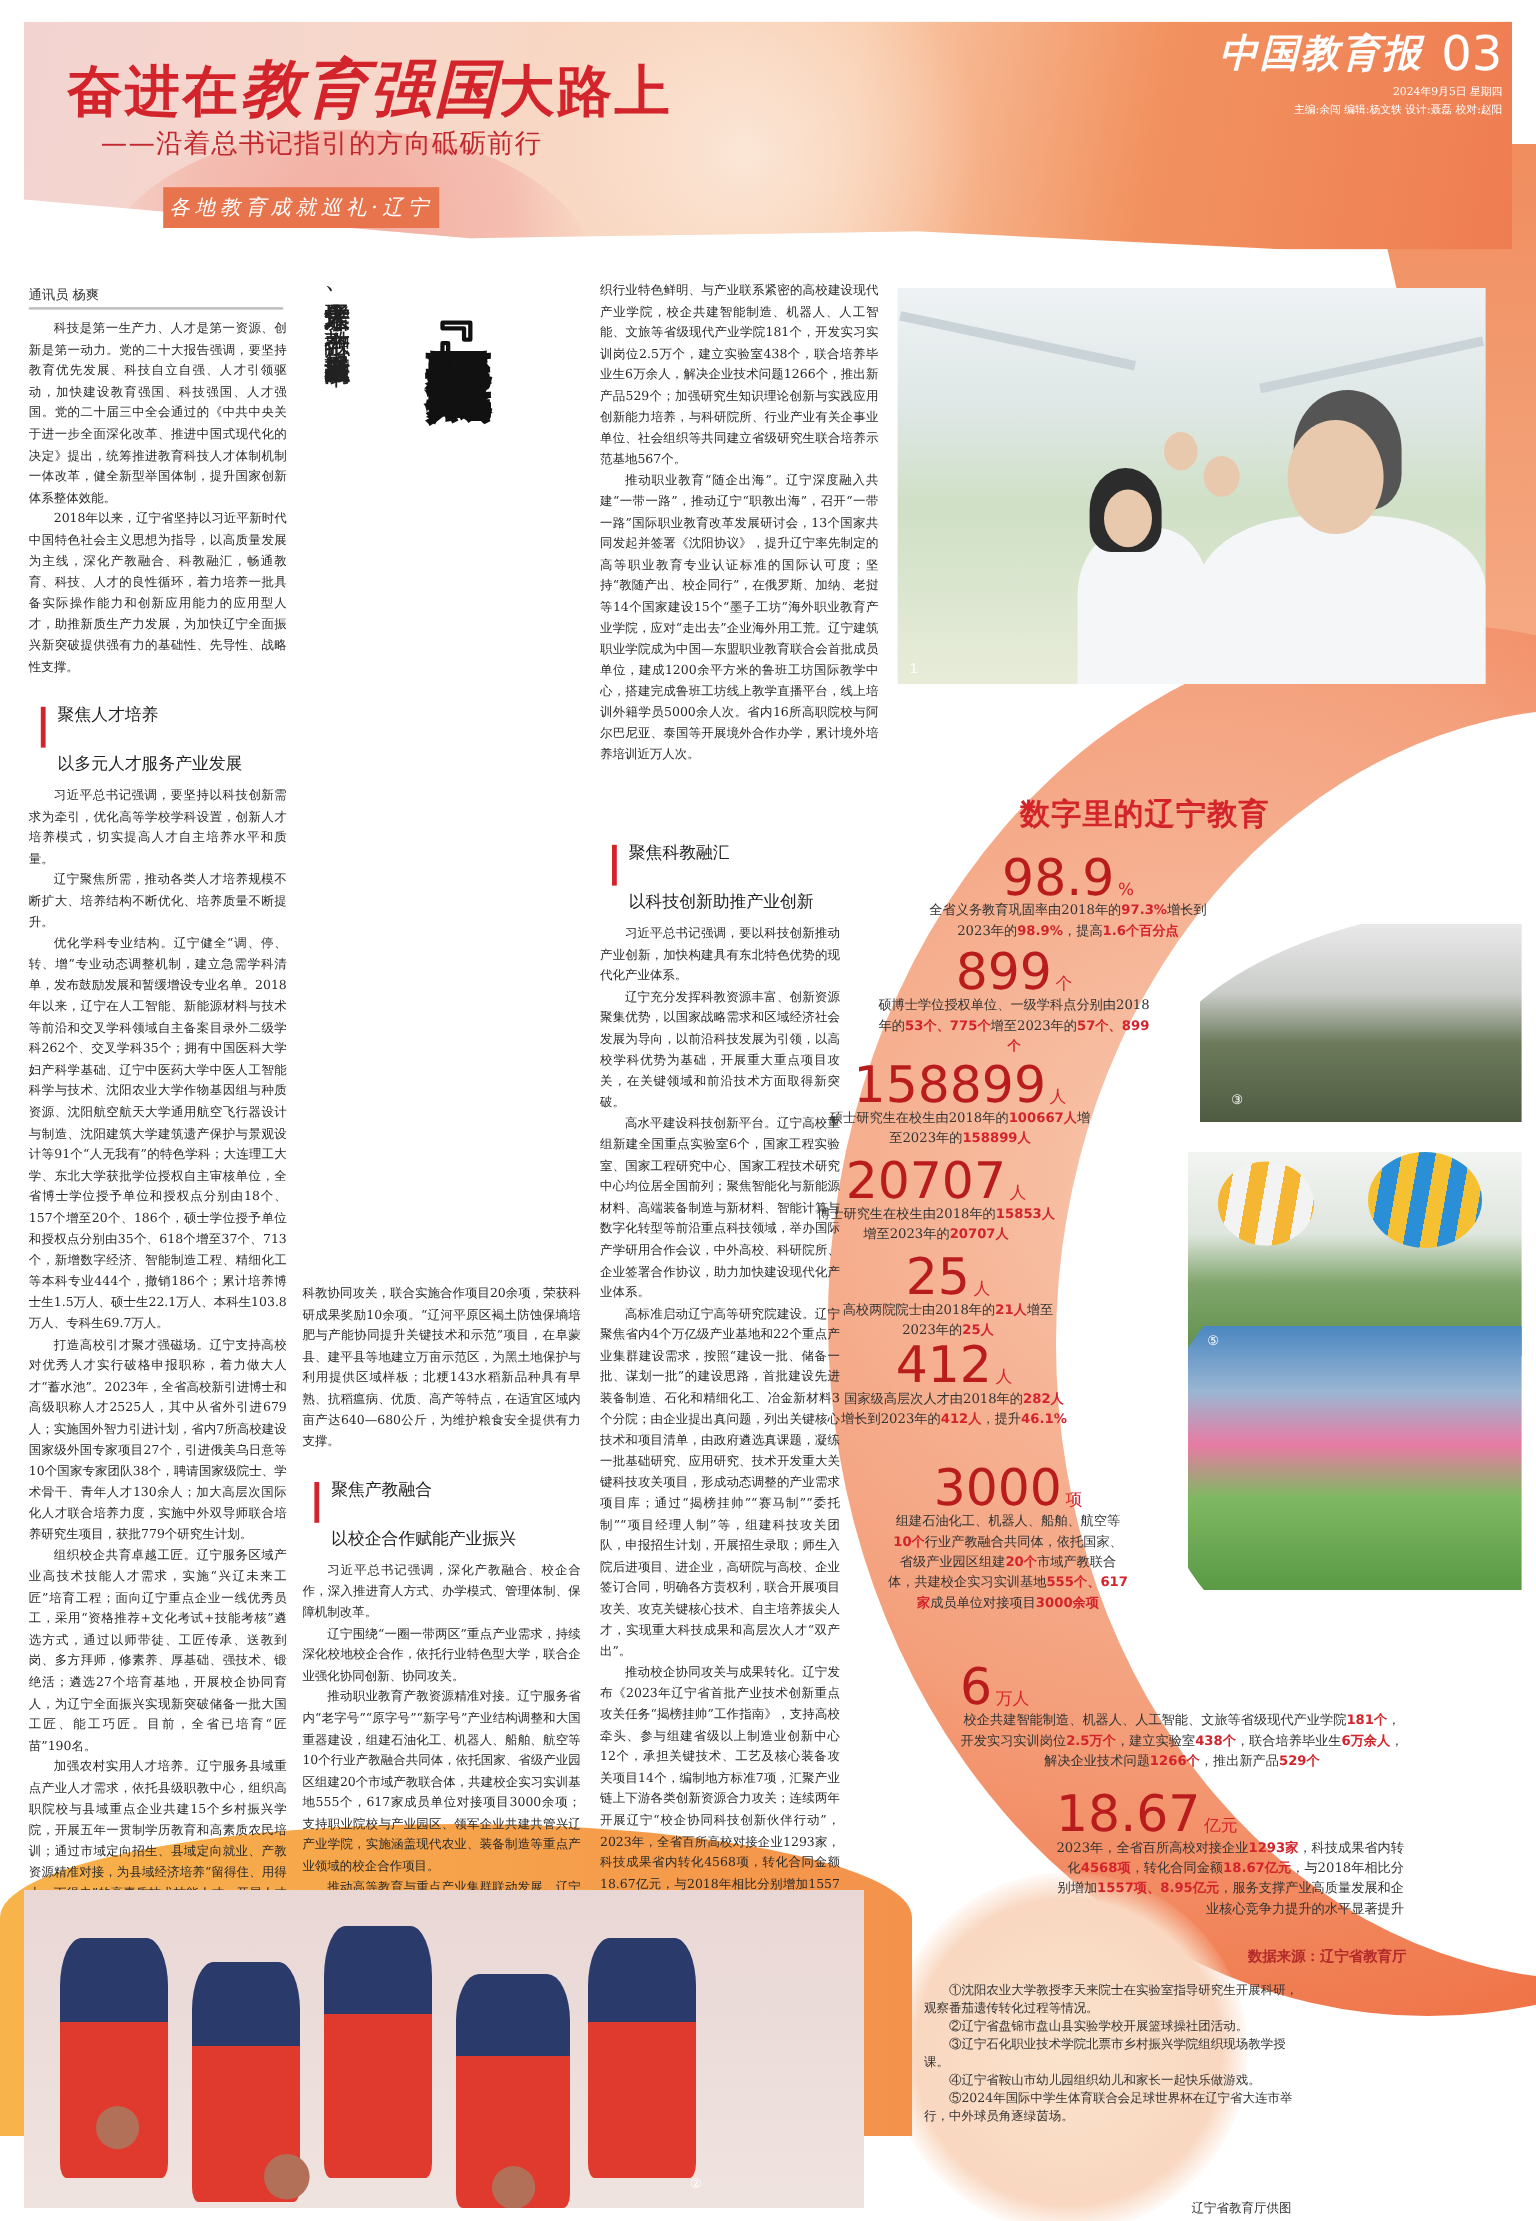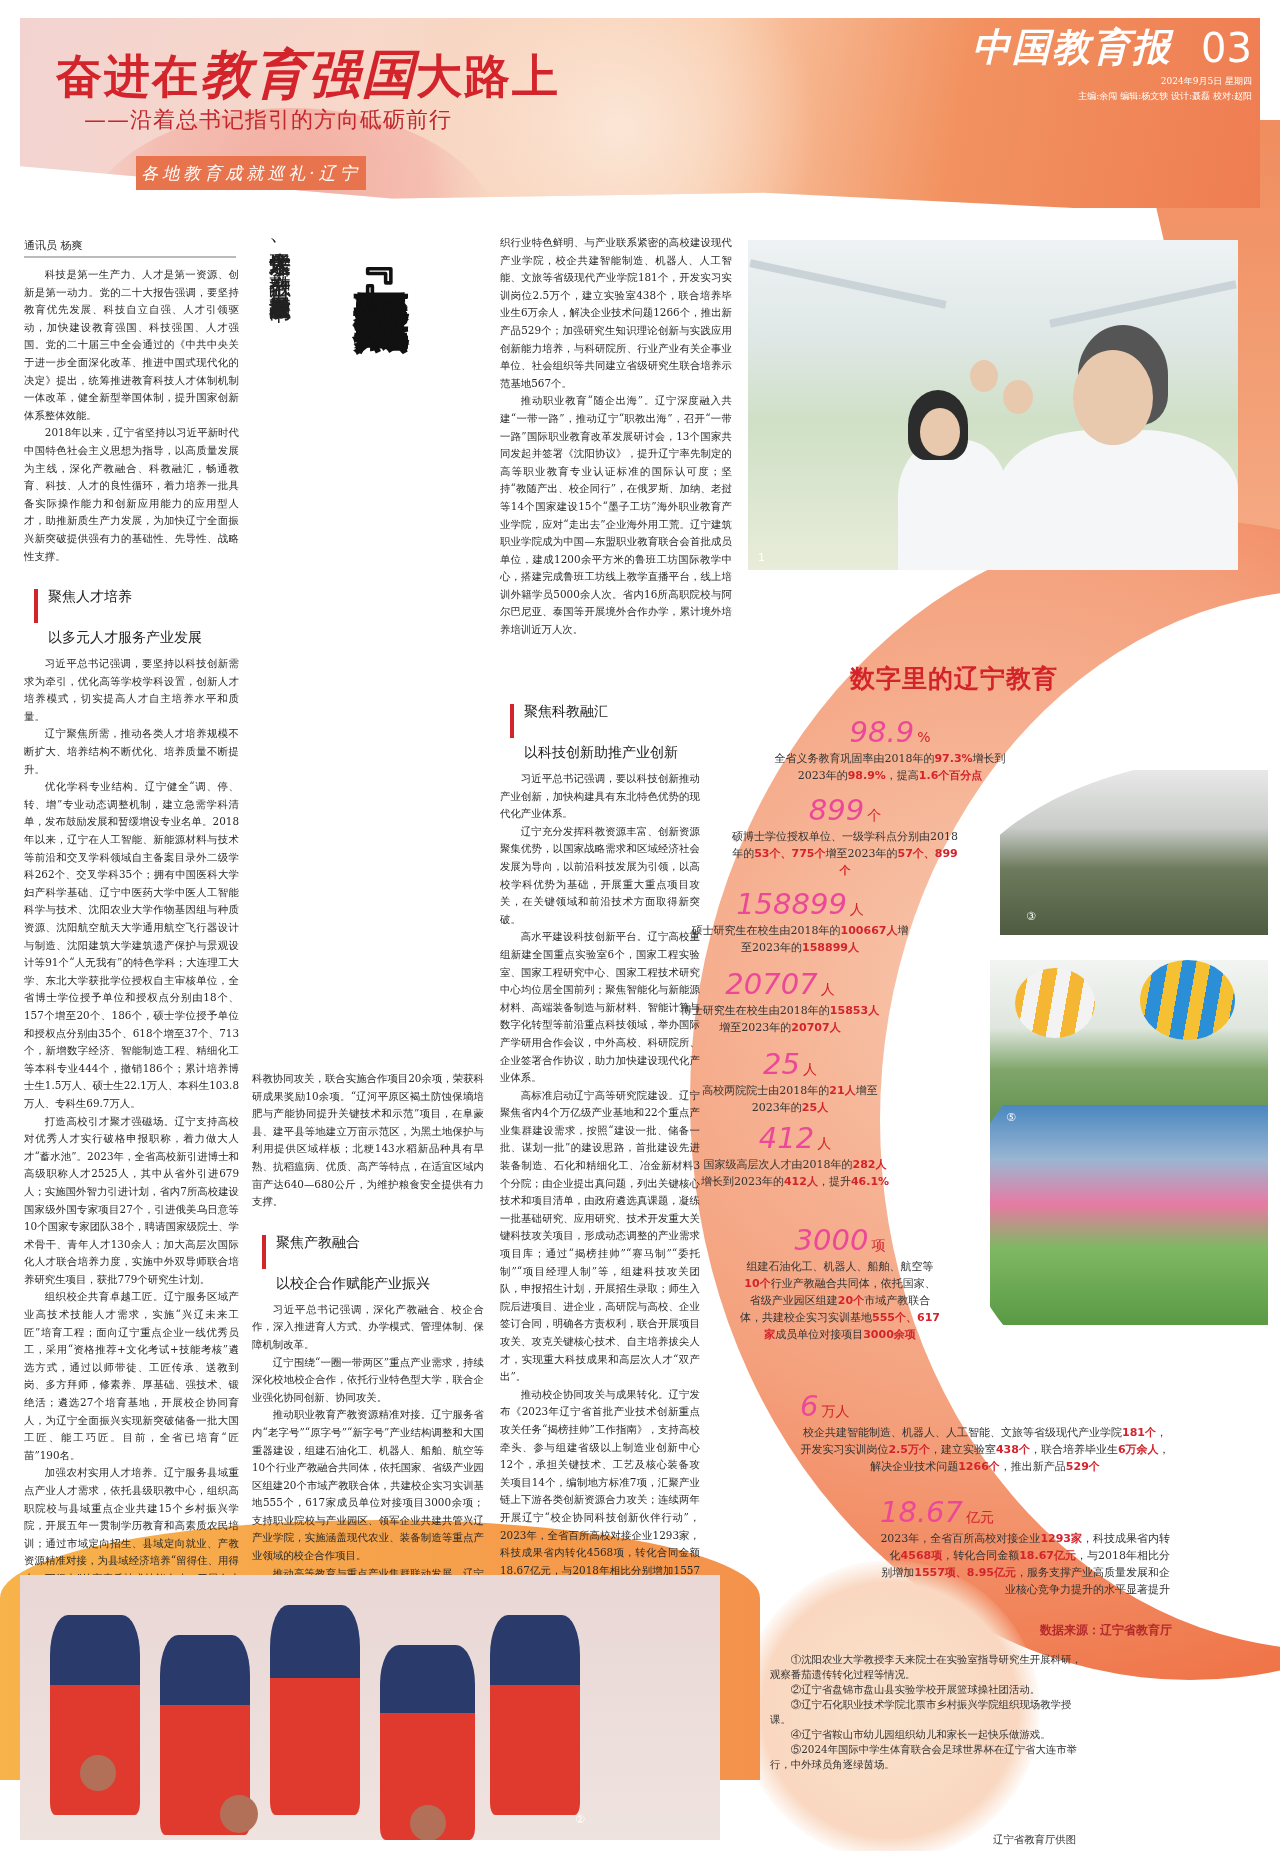--- a/index.html
+++ b/index.html
@@ -26,22 +26,22 @@
   .sub-title {
     position: absolute; left: 84px; top: 105px; font-family: "DejaVu Sans", sans-serif;
     font-size: 22px; color: #c2272d; letter-spacing: 1px; white-space: nowrap;
   }
   .series-tag {
     position: absolute; left: 136px; top: 156px; width: 230px; height: 34px; background: #e8744d;
     color: #fff; font-size: 17px; font-family: "DejaVu Serif", serif; font-style: italic;
     line-height: 34px; text-align: center; letter-spacing: 4px;
   }
   .masthead { position: absolute; right: 28px; top: 22px; text-align: right; color: #fff; }
-  .masthead .paper-name { font-family: "DejaVu Serif", serif; font-style: italic; font-weight: bold; font-size: 38px; letter-spacing: 2px; vertical-align: middle; }
-  .masthead .page-no { font-family: "DejaVu Sans", sans-serif; font-size: 40px; margin-left: 24px; vertical-align: middle; }
+  .masthead .paper-name { font-family: "DejaVu Serif", serif; font-style: italic; font-weight: bold; font-size: 32px; letter-spacing: 2px; vertical-align: middle; }
+  .masthead .page-no { font-family: "DejaVu Sans", sans-serif; font-size: 40px; margin-left: 10px; vertical-align: middle; }
   .masthead .date-line { font-size: 9px; margin-top: 2px; }
   .masthead .staff-line { font-size: 9px; margin-top: 2px; }
 
   
   .swoosh-big {
     position: absolute; left: 690px; top: 520px; width: 1000px; height: 1160px; border-radius: 50%;
     background: radial-gradient(ellipse at 30% 40%, #f8c7ae 0%, #f4a07c 45%, #ef6d3f 80%);
     clip-path: inset(0 0 0 0);
   }
   .swoosh-white {
@@ -101,21 +101,21 @@
   .balloon { position: absolute; border-radius: 50%; }
   .photo2 { left: 20px; top: 1575px; width: 700px; height: 265px;
     background: linear-gradient(180deg,#e9d7d5 0%,#efe3df 100%); }
   .kid { position: absolute; border-radius: 20% 20% 6% 6%; }
   .ball { position: absolute; border-radius: 50%; background: #b27059; }
 
   
   .stats-title { position: absolute; left: 850px; top: 662px; font-family: "DejaVu Sans", sans-serif;
     font-weight: bold; font-size: 25px; color: #d3242c; letter-spacing: 1px; }
   .stat { position: absolute; text-align: center; }
-  .stat .big { font-family: "DejaVu Sans", sans-serif; font-style: italic; font-size: 29px; color: #ec4899; line-height: 36px; }
+  .stat .big { font-family: "DejaVu Sans", sans-serif; font-size: 42px; color: #b91c1c; line-height: 36px; }
   .stat .unit { font-family: "DejaVu Sans", sans-serif; font-size: 14px; color: #d3242c; font-style: normal; margin-left: 3px; }
   .stat .desc { font-size: 11px; line-height: 17px; color: #333; }
   .stat .desc b { font-family: "DejaVu Sans", sans-serif; color: #d3242c; font-weight: bold; }
   .data-source { position: absolute; left: 1040px; top: 1622px; font-family: "DejaVu Sans", sans-serif; font-weight: bold;
     font-size: 12px; color: #b32a2a; }
 
   
   .captions { position: absolute; left: 770px; top: 1652px; width: 320px; font-size: 10.4px; line-height: 15px; color: #333; }
   .captions p { text-indent: 2em; }
   .photo-credit { position: absolute; left: 993px; top: 1800px; font-size: 10.4px; color: #333; margin-top: 33px; }

